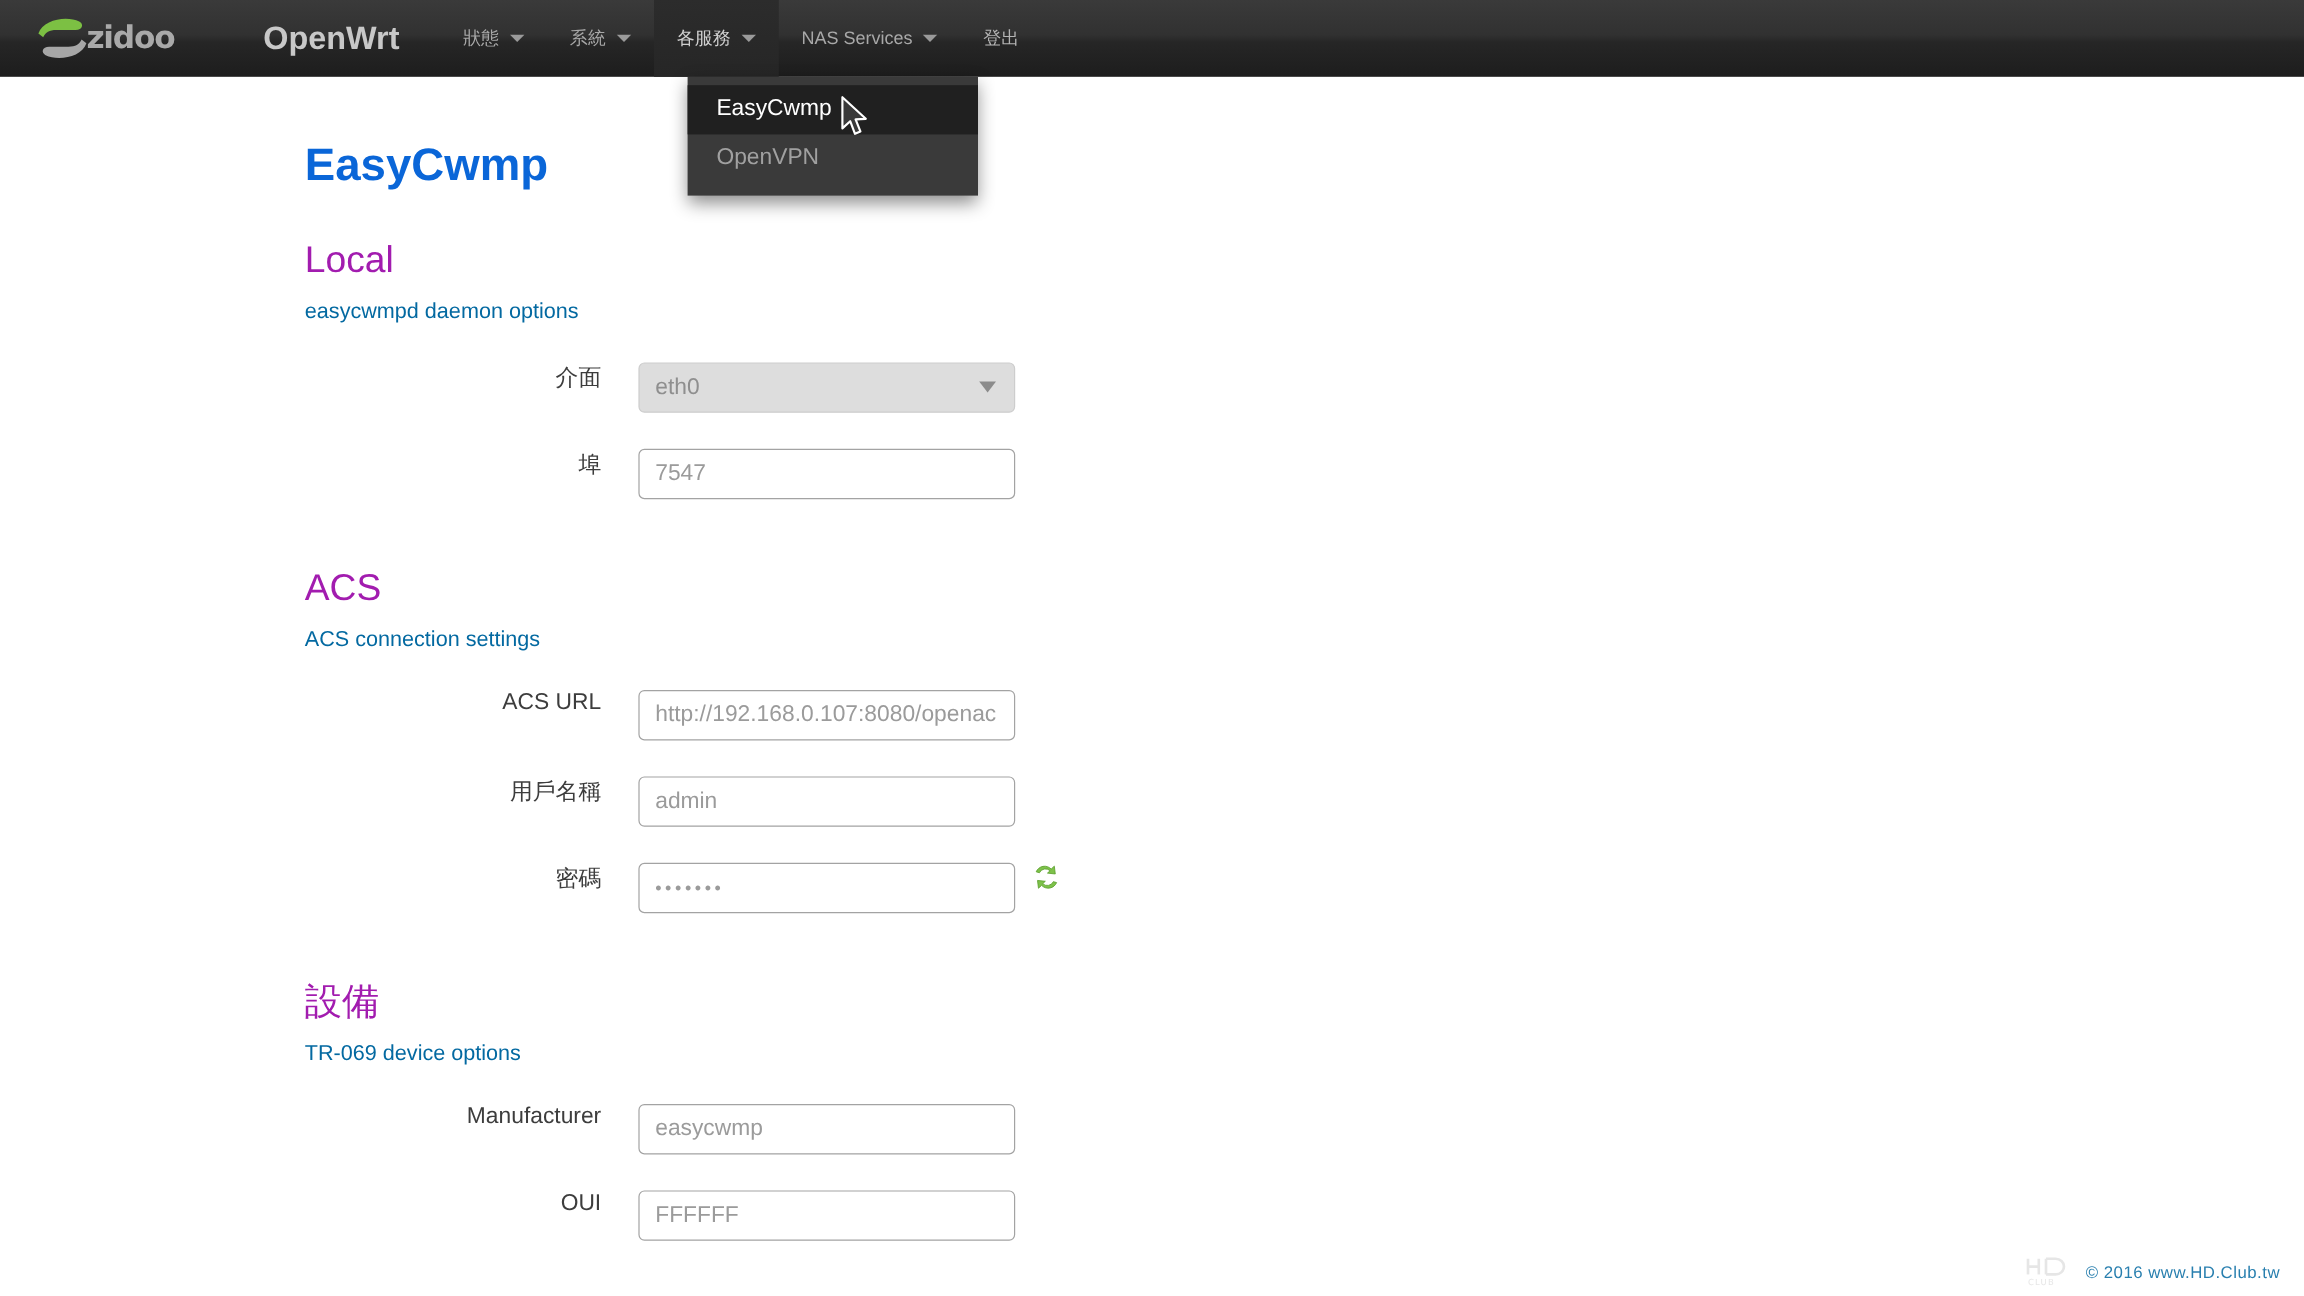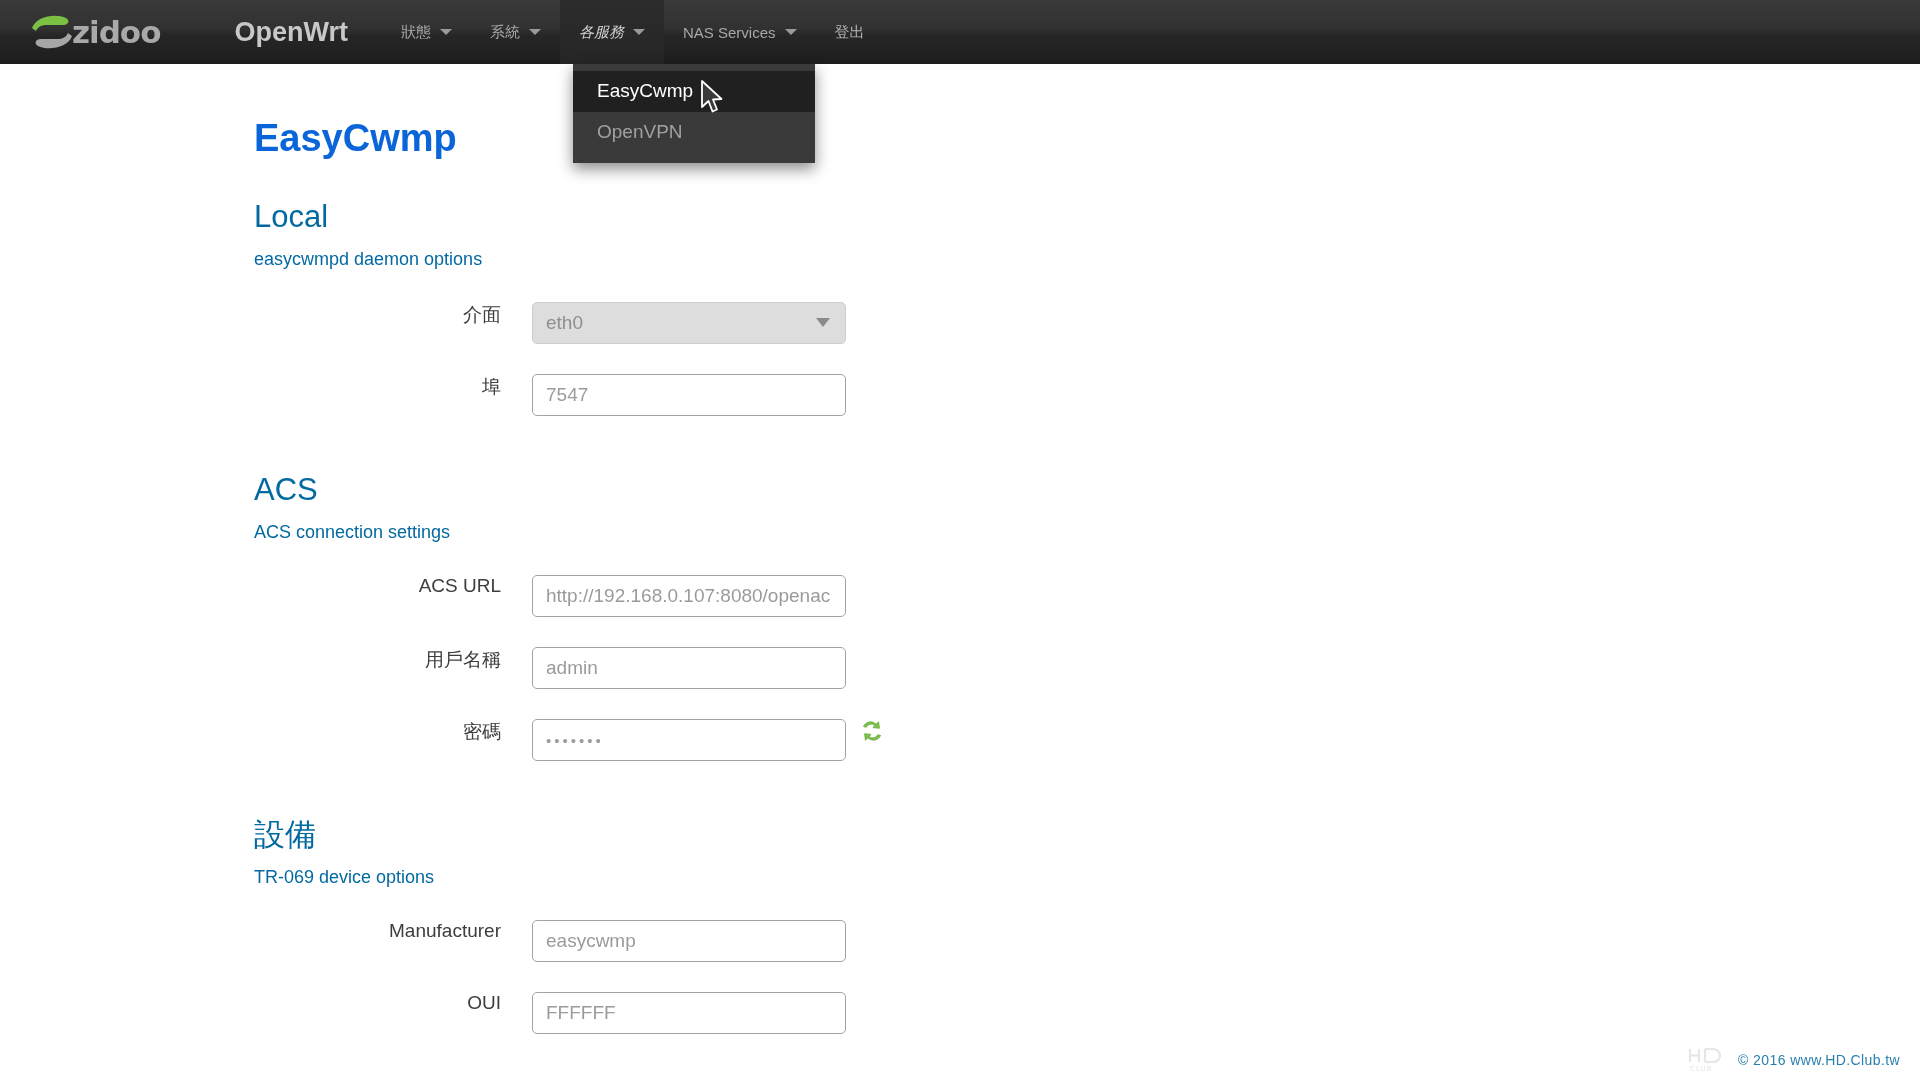--- a/index.html
+++ b/index.html
@@ -34,21 +34,21 @@
     align-items: center;
     height: 64px;
     padding-left: 26px;
     padding-right: 10px;
     cursor: pointer;
   }
   .logo-mark { width: 52px; height: 40px; display:block; }
   .logo-word {
     font-family: "DejaVu Sans", sans-serif;
     font-weight: bold;
-    font-size: 31px;
+    font-size: 26px;
     letter-spacing: -1px;
     color: #a9a9a9;
     margin-left: -6px;
     line-height: 1;
   }
 
   .brand-title {
     color: #c8c8c8;
     font-size: 27px;
     font-weight: 700;
@@ -75,21 +75,20 @@
     display: inline-block;
     margin-left: 9px;
     width: 0; height: 0;
     border-left: 6px solid transparent;
     border-right: 6px solid transparent;
     border-top: 6px solid #9a9a9a;
   }
   .nav-item.open {
     background: linear-gradient(to bottom, #2c2c2c 0%, #262626 100%);
     color: #cfcfcf;
-    font-style: italic;
   }
 
   
   .dropdown-menu {
     position: absolute;
     top: 64px;
     left: 573px;
     width: 242px;
     background: #3a3a3a;
     padding: 7px 0 10px 0;
@@ -123,21 +122,21 @@
     font-weight: bold;
     margin: 0 0 0 0;
     padding-top: 28px;
     line-height: 1.1;
   }
 
   .section { margin-top: 0; }
   .section-heading {
     font-size: 31px;
     font-weight: 400;
-    color: #0369a1;
+    color: #a21caf;
     margin: 0;
     padding-top: 38px;
     line-height: 1.25;
   }
   .section-desc {
     font-size: 18px;
     color: #0369a1;
     margin: 0;
     padding-top: 11px;
     line-height: 1.3;

